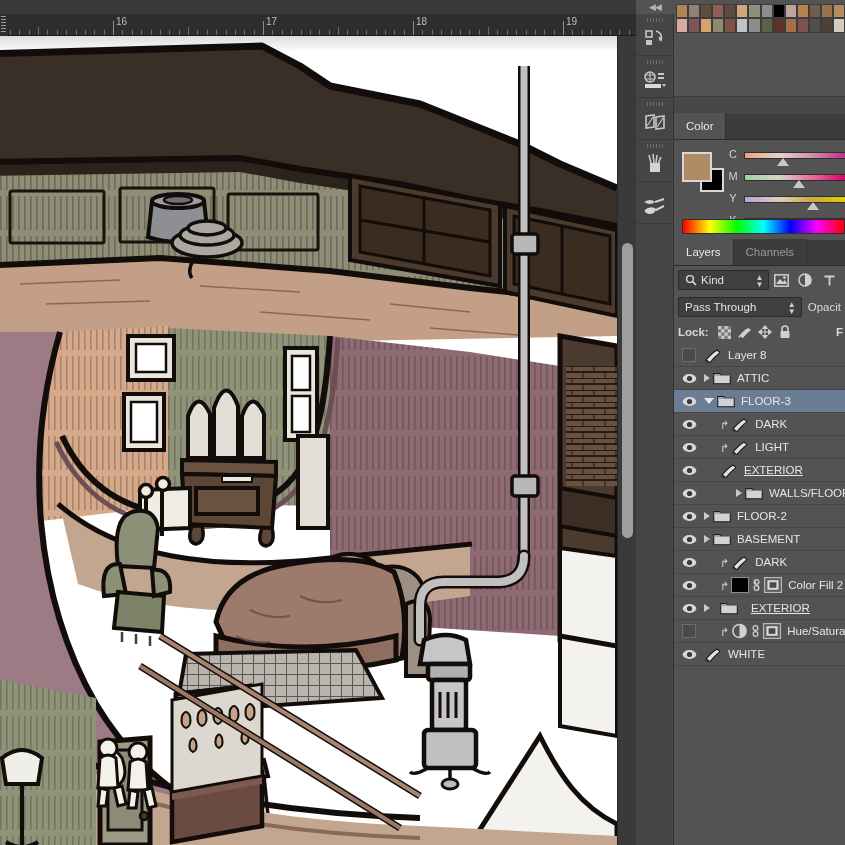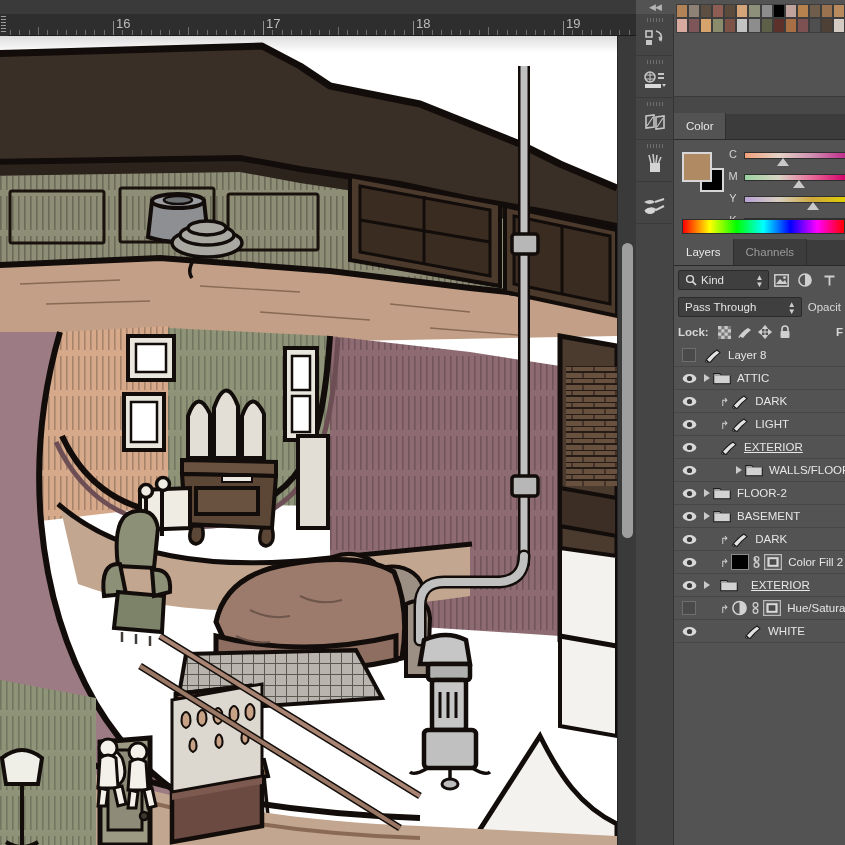--- a/index.html
+++ b/index.html
@@ -19,21 +19,21 @@
   #ruler-h{
     position:absolute; left:0; top:14px; width:636px; height:22px;
     background:#2e2e2e; border-bottom:1px solid #1b1b1b;
     overflow:hidden;
   }
   .tick{ position:absolute; bottom:0; width:1px; background:#6d6d6d; }
   .tick.major{ height:14px; background:#8d8d8d; }
   .tick.minor{ height:5px; }
   .tick.mid{ height:8px; }
   .rlabel{
-    position:absolute; top:2px; font-size:13px; color:#bdbdbd;
+    position:absolute; top:2px; font-size:10px; color:#bdbdbd;
     font-family:"Liberation Sans", sans-serif; letter-spacing:0px;
   }
   #ruler-corner{
     position:absolute; left:0; top:14px; width:8px; height:22px;
     background:#2e2e2e; z-index:5;
   }
   #ruler-corner i{
     display:block; width:5px; height:1px; background:#9a9a9a; margin:2px 0 0 1px;
   }
   #topstrip{
@@ -784,20 +784,38 @@
               <span class="tri"></span>
               <span style="display: inline-flex; align-items: center; margin-right: 6px;">
                 <svg width="18" height="14" viewBox="0 0 18 14">
                   <path d="M0.7 2.6 h6 l1.4 1.6 h9.2 v8.6 h-16.6 z" fill="#d2d2d2" stroke="#1d1d1d" stroke-width="1.1"></path>
                   <path d="M0.7 4.4 h16.6" stroke="#9a9a9a" stroke-width="0.9"></path>
                 </svg>
               </span>
               <span class="lname">ATTIC</span>
             </div>
           </div>
+          <div class="lrow sel">
+            <div class="eye-cell">
+              <svg width="15" height="11" viewBox="0 0 15 11">
+                <ellipse cx="7.5" cy="5.5" rx="6.8" ry="4.4" fill="#d8d8d8"></ellipse>
+                <circle cx="7.5" cy="5.5" r="2.6" fill="#3a3a3a"></circle>
+              </svg>
+            </div>
+            <div style="display: flex; align-items: center; flex: 1 1 0%; overflow: hidden; padding-left: 0px;">
+              <span class="tri open"></span>
+              <span style="display: inline-flex; align-items: center; margin-right: 6px;">
+                <svg width="18" height="14" viewBox="0 0 18 14">
+                  <path d="M0.7 2.6 h6 l1.4 1.6 h9.2 v8.6 h-16.6 z" fill="#d2d2d2" stroke="#1d1d1d" stroke-width="1.1"></path>
+                  <path d="M0.7 4.4 h16.6" stroke="#9a9a9a" stroke-width="0.9"></path>
+                </svg>
+              </span>
+              <span class="lname">FLOOR-3</span>
+            </div>
+          </div>
           <div class="lrow">
             <div class="eye-cell">
               <svg width="15" height="11" viewBox="0 0 15 11">
                 <ellipse cx="7.5" cy="5.5" rx="6.8" ry="4.4" fill="#d8d8d8"></ellipse>
                 <circle cx="7.5" cy="5.5" r="2.6" fill="#3a3a3a"></circle>
               </svg>
             </div>
             <div style="display: flex; align-items: center; flex: 1 1 0%; overflow: hidden; padding-left: 16px;">
               <span class="clipmark" style="transform: scaleY(-1);">↳</span>
               <span style="display: inline-flex; align-items: center; margin-right: 6px;">
@@ -987,21 +1005,21 @@
               <span class="lname">Hue/Saturatio</span>
             </div>
           </div>
           <div class="lrow">
             <div class="eye-cell">
               <svg width="15" height="11" viewBox="0 0 15 11">
                 <ellipse cx="7.5" cy="5.5" rx="6.8" ry="4.4" fill="#d8d8d8"></ellipse>
                 <circle cx="7.5" cy="5.5" r="2.6" fill="#3a3a3a"></circle>
               </svg>
             </div>
-            <div style="display: flex; align-items: center; flex: 1 1 0%; overflow: hidden; padding-left: 0px; justify-content: center;">
+            <div style="display: flex; align-items: center; flex: 1 1 0%; overflow: hidden; padding-left: 0px;">
               <span style="display: inline-flex; align-items: center; margin-right: 6px;">
                 <svg width="18" height="16" viewBox="0 0 18 16">
                   <path d="M2 13 q6 -7 11 -10 l3 2.6 q-5 3.6 -10 10 z" fill="#e2e2e2" stroke="#1d1d1d" stroke-width="1.1"></path>
                   <path d="M1 14.4 l2.4 -1.2 l0.3 2.4 z" fill="#e2e2e2" stroke="#1d1d1d" stroke-width="1"></path>
                 </svg>
               </span>
               <span class="lname">WHITE</span>
             </div>
           </div>
         </div>

